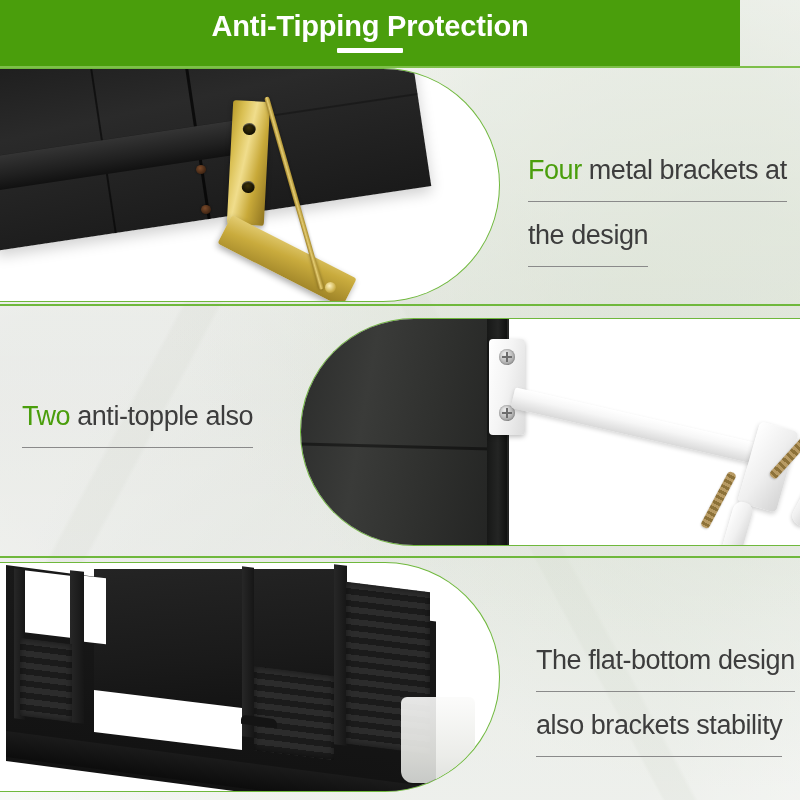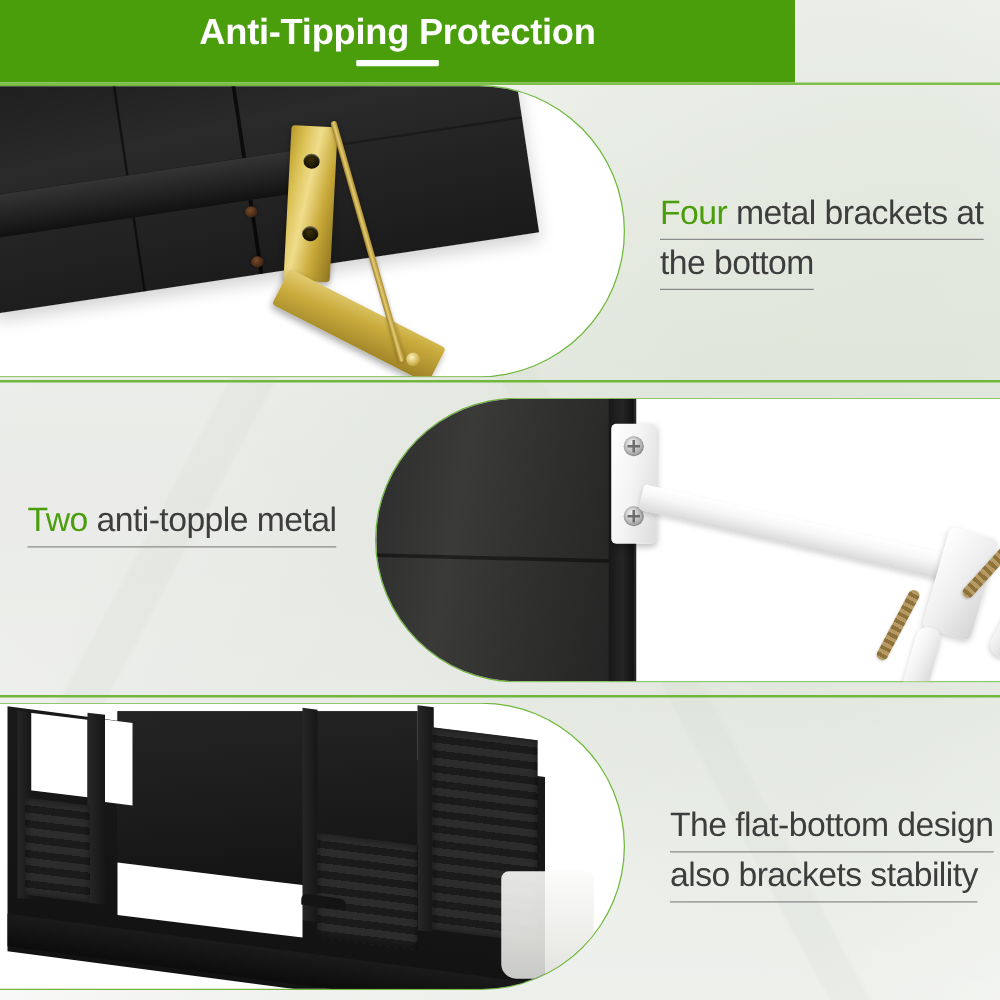--- a/index.html
+++ b/index.html
@@ -49,21 +49,21 @@
       rgba(255,255,255,0.42) 0%,
       rgba(255,255,255,0.30) 50%,
       rgba(255,255,255,0.46) 100%);
     z-index: 1;
   }
 
   
   .header {
     position: absolute;
     left: 0; top: 0;
-    width: 636px;
+    width: 740px;
     height: 66px;
     background: #4a9e0c;
     z-index: 6;
     box-sizing: border-box;
   }
   .header-title {
     position: absolute;
     left: 0; right: 0;
     top: 9px;
     text-align: center;
@@ -136,22 +136,22 @@
     z-index: 7;
   }
   .caption .line {
     display: block;
     font-size: 27px;
     line-height: 36px;
     color: #3d3d3d;
     letter-spacing: -0.45px;
     white-space: nowrap;
     border-bottom: 1.5px solid #8a8a8a;
-    padding-bottom: 3px;
-    margin-bottom: 0;
+    padding-bottom: 13px;
+    margin-bottom: 15px;
     width: fit-content;
   }
   .caption .accent {
     color: #4a9e0c;
   }
 
   
   .art1-body {
     position: absolute;
     left: -30px; top: -6px;
@@ -406,21 +406,21 @@
         <div class="art1-hole" style="left:11px; top:22px;"></div>
         <div class="art1-hole" style="left:13px; top:80px;"></div>
       </div>
       <div class="art1-bracket-h"></div>
       <div class="art1-rod"></div>
       <div class="art1-rodtip"></div>
     </div>
 
     <div class="caption" style="left:528px; top:152px;">
       <span class="line"><span class="accent">Four</span><span> metal brackets at</span></span>
-      <span class="line">the bottom</span>
+      <span class="line">the design</span>
     </div>
   </div>
 
   <div class="divider d1"></div>
 
   <div class="panel">
     <div class="plate round-left" style="left:300px; top:318px; width:502px; height:228px;">
       <div class="art2-wall">
         <div class="art2-wall-seam"></div>
       </div>
@@ -431,21 +431,21 @@
       </div>
       <div class="art2-strap"></div>
       <div class="art2-block"></div>
       <div class="art2-thread" style="left:487px; top:104px; transform:rotate(42deg);"></div>
       <div class="art2-anchor" style="left:504px; top:136px; transform:rotate(28deg);"></div>
       <div class="art2-thread" style="left:413px; top:150px; transform:rotate(28deg);"></div>
       <div class="art2-anchor" style="left:424px; top:182px; transform:rotate(16deg);"></div>
     </div>
 
     <div class="caption" style="left:22px; top:398px;">
-      <span class="line"><span class="accent">Two</span><span> anti-topple metal</span></span>
+      <span class="line"><span class="accent">Two</span><span> anti-topple also</span></span>
     </div>
   </div>
 
   <div class="divider d2"></div>
 
   <div class="panel">
     <div class="plate round-right" style="left:-2px; top:562px; width:502px; height:230px;">
       <div class="art3">
         <div class="art3-box"></div>
         <div class="art3-backwall"></div>

